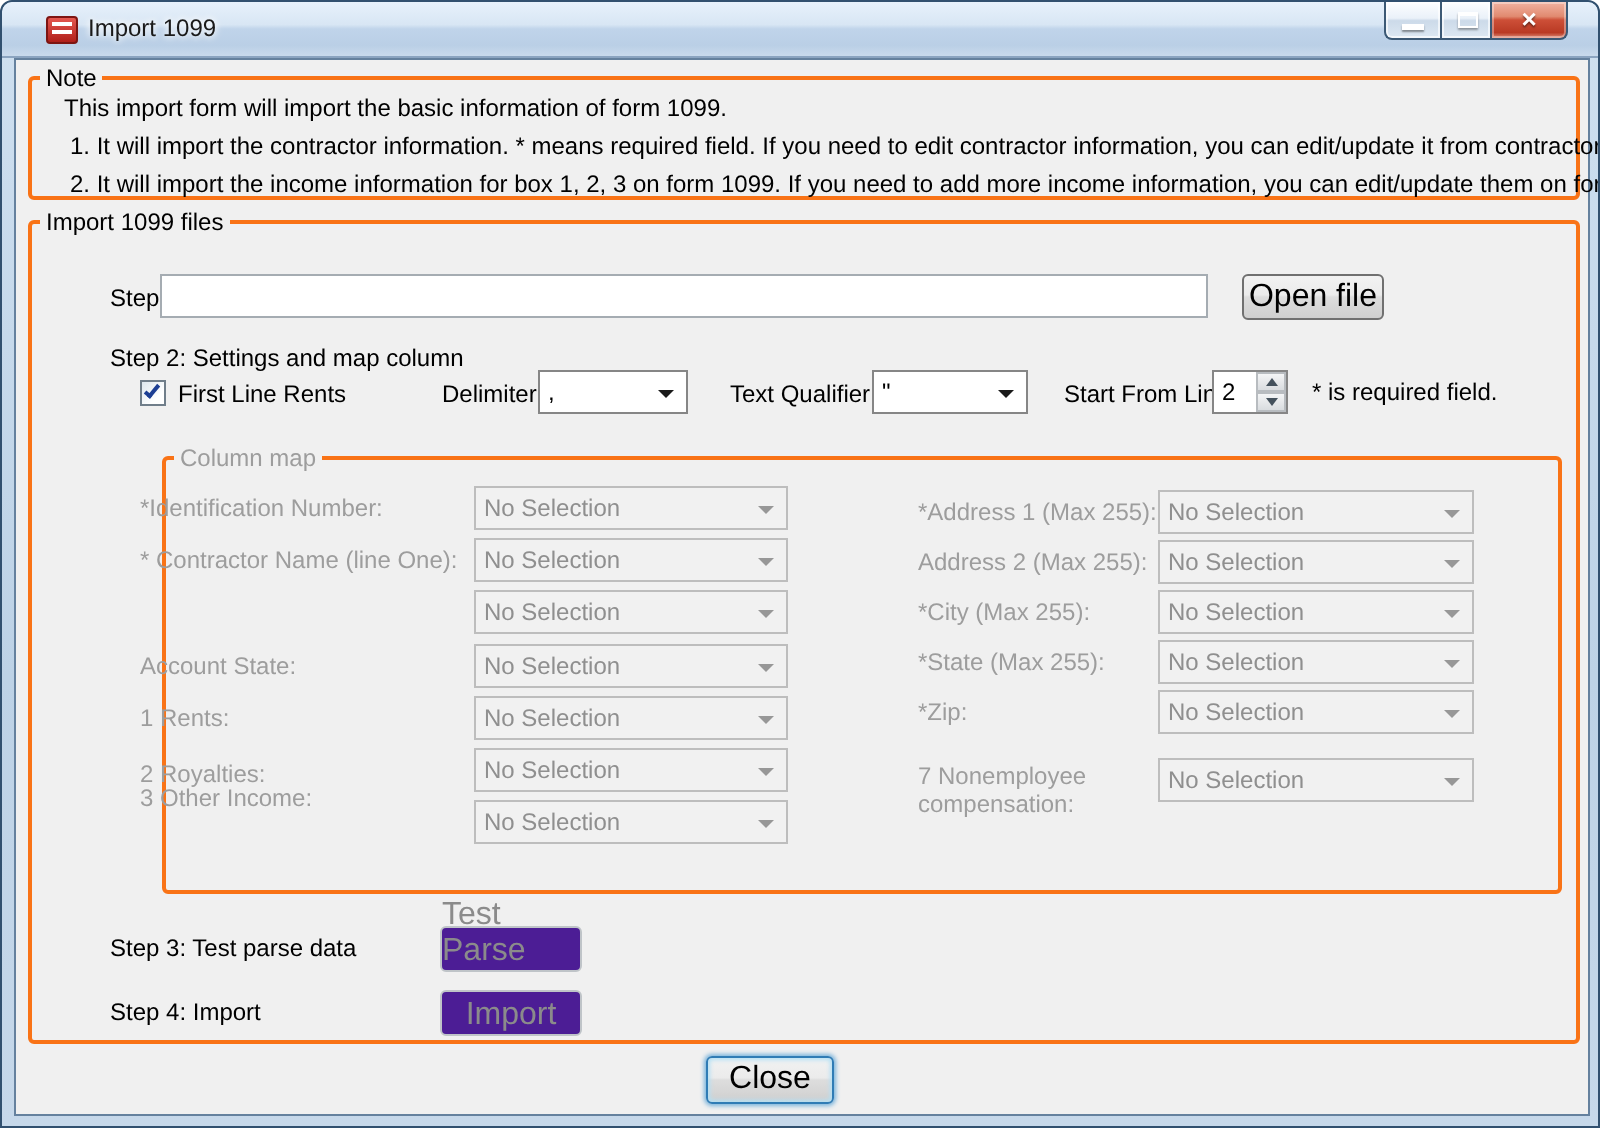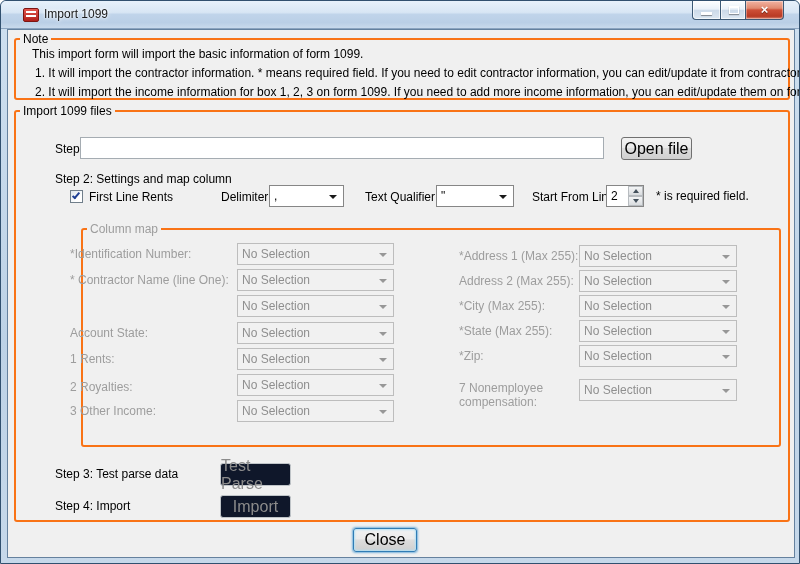--- a/index.html
+++ b/index.html
@@ -52,21 +52,21 @@
   .lbl { position:absolute; white-space:nowrap; }
   .lbl.dis { color:#9d9d9d; }
   .lbl.wrap { white-space:normal; line-height:14px; }
 
   .textbox { position:absolute; height:22px; border:1px solid #a5acb2; background:#fff;
     font-family:"Liberation Sans",sans-serif; font-size:12px; padding:0 4px; }
 
   .btn { position:absolute; border:1px solid #707070; border-radius:3px;
     background:linear-gradient(180deg,#f2f2f2 0%,#ebebeb 45%,#dddddd 50%,#cfcfcf 100%);
     display:flex; align-items:center; justify-content:center; font-size:16px; cursor:default; }
-  .btn.disabled { border-color:#bfc4c8; background:#0f172a; color:#8b8b8b; }
+  .btn.disabled { border-color:#bfc4c8; background:#4c1d95; color:#8b8b8b;align-items:flex-end; }
   .btn.default { border-color:#2f7cb5;
     box-shadow:inset 0 0 2px 1px #b3e0f5, 0 0 2px 1px #7ab4dc; }
 
   .combo { position:absolute; height:22px; border:1px solid #868686; background:#fff; }
   .combo .txt { position:absolute; left:4px; top:3px; white-space:nowrap; }
   .combo .arrow { position:absolute; right:6px; top:9px; width:0; height:0;
     border-left:4px solid transparent; border-right:4px solid transparent;
     border-top:4px solid #1a1a1a; }
   .combo.disabled { background:#f1f1f1; border-color:#bdbdbd; }
   .combo.disabled .txt { color:#8f8f8f; }
@@ -196,21 +196,21 @@
       <span class="txt">No Selection</span>
         <span class="arrow"></span>
     </div>
 
     <div class="lbl dis" style="left:62px; top:350px;">2 Royalties:</div>
     <div class="combo disabled" style="left:229px; top:344px; width:157px;">
       <span class="txt">No Selection</span>
         <span class="arrow"></span>
     </div>
 
-    <div class="lbl dis" style="left:62px; top:374px;">3 Other Income:</div>
+    <div class="lbl dis" style="left:62px; top:362px;">3 Other Income:</div>
     <div class="combo disabled" style="left:229px; top:370px; width:157px;">
       <span class="txt">No Selection</span>
         <span class="arrow"></span>
     </div>
 
     <div class="lbl dis" style="left:451px; top:219px;">*Address 1 (Max 255):</div>
     <div class="combo disabled" style="left:571px; top:215px; width:158px;">
       <span class="txt">No Selection</span>
         <span class="arrow"></span>
     </div>

